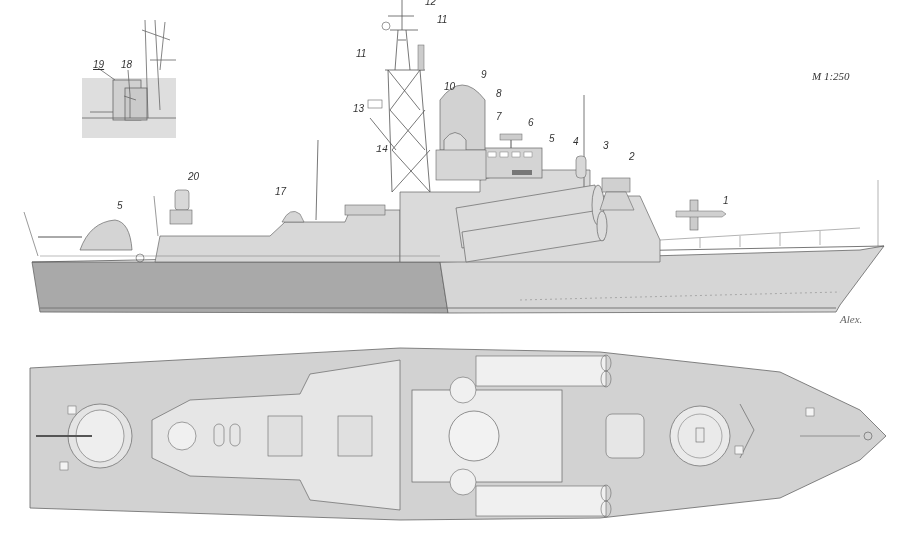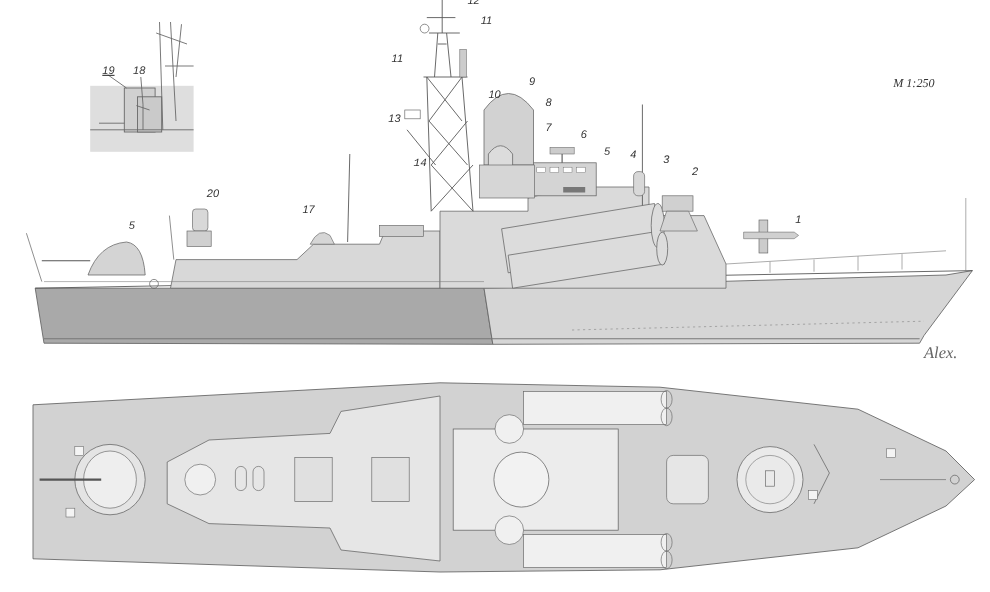--- a/index.html
+++ b/index.html
@@ -1,21 +1,21 @@
 <!DOCTYPE html>
 <html><head>
 <meta charset="utf-8">
 <style>
   html, body { margin:0; padding:0; background:#ffffff; }
   body { width:900px; height:538px; position:relative; overflow:hidden; font-family:"Liberation Sans", sans-serif; }
   .stage { position:absolute; left:0; top:0; width:900px; height:538px; }
   svg { position:absolute; left:0; top:0; }
   .lbl { position:absolute; font-family:"Liberation Sans", sans-serif; font-style:italic; font-size:10px; color:#333; line-height:1; }
   .scale { position:absolute; left:812px; top:70px; font-family:"Liberation Serif", serif; font-style:italic; font-size:11px; color:#333; }
-  .sig { position:absolute; left:840px; top:313px; font-family:"Liberation Serif", serif; font-style:italic; font-size:15px; color:#666; }
+  .sig { position:absolute; left:840px; top:313px; font-family:"Liberation Serif", serif; font-style:italic; font-size:11px; color:#666; }
 </style>
 </head>
 <body>
 
 <div class="stage">
 
 <svg width="900" height="538" viewBox="0 0 900 538">
 
   <g stroke="#666" stroke-width="0.8" fill="none">
     <rect x="82" y="78" width="94" height="60" fill="#dedede" stroke="none"></rect>

